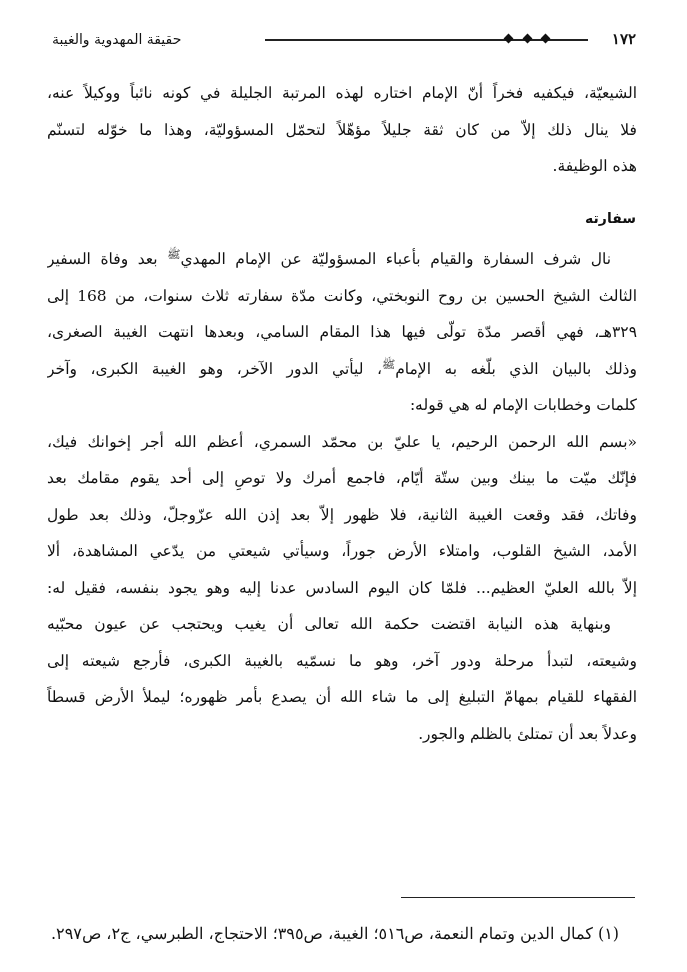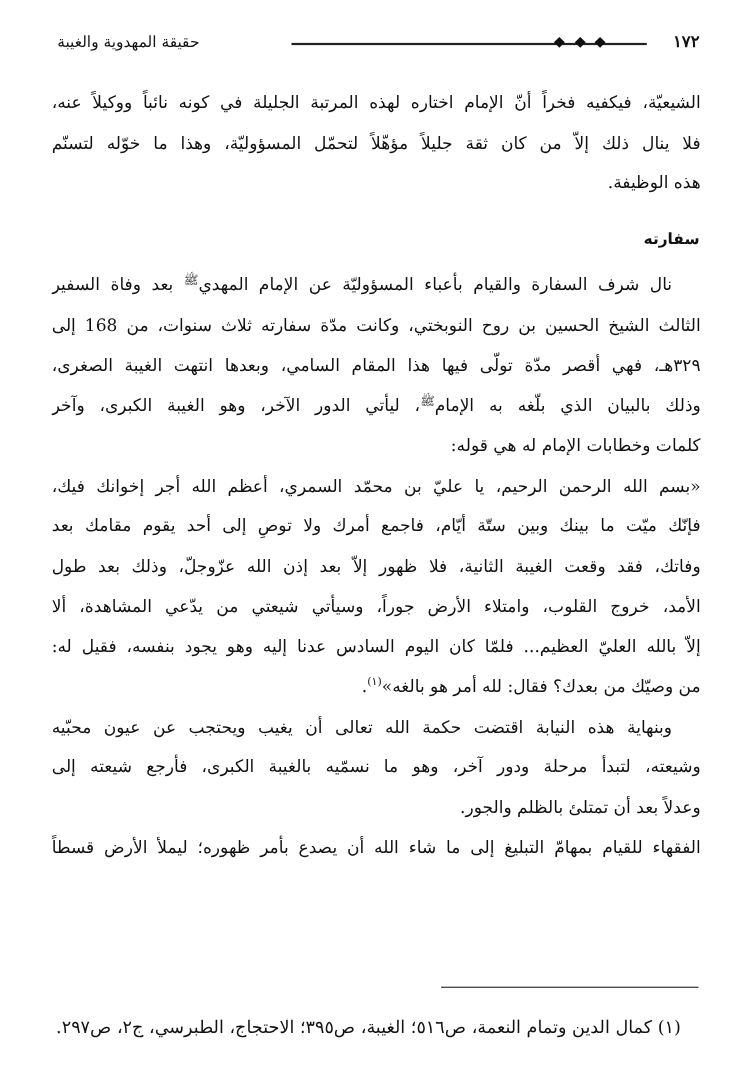--- a/index.html
+++ b/index.html
@@ -169,29 +169,28 @@
       <span class="line">الثالث الشيخ الحسين بن روح النوبختي، وكانت مدّة سفارته ثلاث سنوات، من 168 إلى</span>
       <span class="line">٣٢٩هـ، فهي أقصر مدّة تولّى فيها هذا المقام السامي، وبعدها انتهت الغيبة الصغرى،</span>
       <span class="line"><span>وذلك بالبيان الذي بلّغه به الإمام</span><span class="honorific">ﷺ</span><span>، ليأتي الدور الآخر، وهو الغيبة الكبرى، وآخر</span></span>
       <span class="line last">كلمات وخطابات الإمام له هي قوله:</span>
     </p>
 
     <p>
       <span class="line">«بسم الله الرحمن الرحيم، يا عليّ بن محمّد السمري، أعظم الله أجر إخوانك فيك،</span>
       <span class="line">فإنّك ميّت ما بينك وبين ستّة أيّام، فاجمع أمرك ولا توصِ إلى أحد يقوم مقامك بعد</span>
       <span class="line">وفاتك، فقد وقعت الغيبة الثانية، فلا ظهور إلاّ بعد إذن الله عزّوجلّ، وذلك بعد طول</span>
-      <span class="line">الأمد، خروج القلوب، وامتلاء الأرض جوراً، وسيأتي شيعتي من يدّعي المشاهدة، ألا</span>
+      <span class="line">الأمد، الشيخ القلوب، وامتلاء الأرض جوراً، وسيأتي شيعتي من يدّعي المشاهدة، ألا</span>
       <span class="line">إلاّ بالله العليّ العظيم... فلمّا كان اليوم السادس عدنا إليه وهو يجود بنفسه، فقيل له:</span>
-      <span class="line last"><span>من وصيّك من بعدك؟ فقال: لله أمر هو بالغه»</span><span class="fn-ref">(١)</span><span>.</span></span>
     </p>
 
     <p>
       <span class="line indent">وبنهاية هذه النيابة اقتضت حكمة الله تعالى أن يغيب ويحتجب عن عيون محبّيه</span>
       <span class="line">وشيعته، لتبدأ مرحلة ودور آخر، وهو ما نسمّيه بالغيبة الكبرى، فأرجع شيعته إلى</span>
+      <span class="line">الفقهاء للقيام بمهامّ التبليغ إلى ما شاء الله أن يصدع بأمر ظهوره؛ ليملأ الأرض قسطاً</span>
       <span class="line last">وعدلاً بعد أن تمتلئ بالظلم والجور.</span>
-      <span class="line">الفقهاء للقيام بمهامّ التبليغ إلى ما شاء الله أن يصدع بأمر ظهوره؛ ليملأ الأرض قسطاً</span>
     </p>
   </div>
 
   <div class="footnote-rule"></div>
   <div class="footnote">(١) كمال الدين وتمام النعمة، ص٥١٦؛ الغيبة، ص٣٩٥؛ الاحتجاج، الطبرسي، ج٢، ص٢٩٧.</div>
 
 </div>
 
 </body></html>

